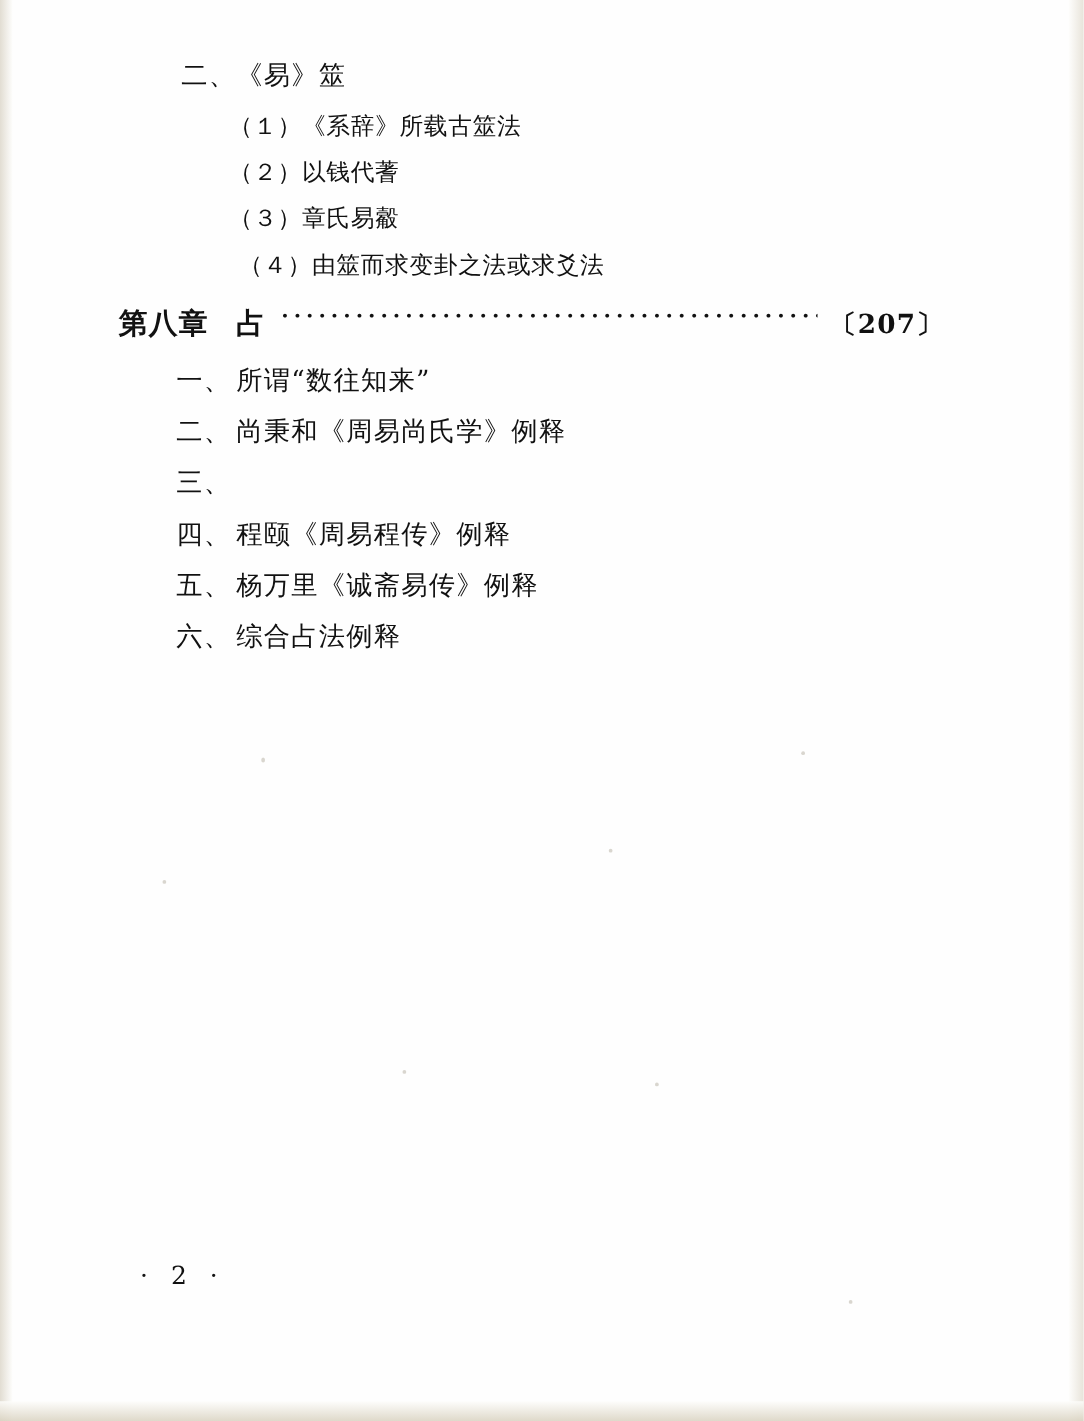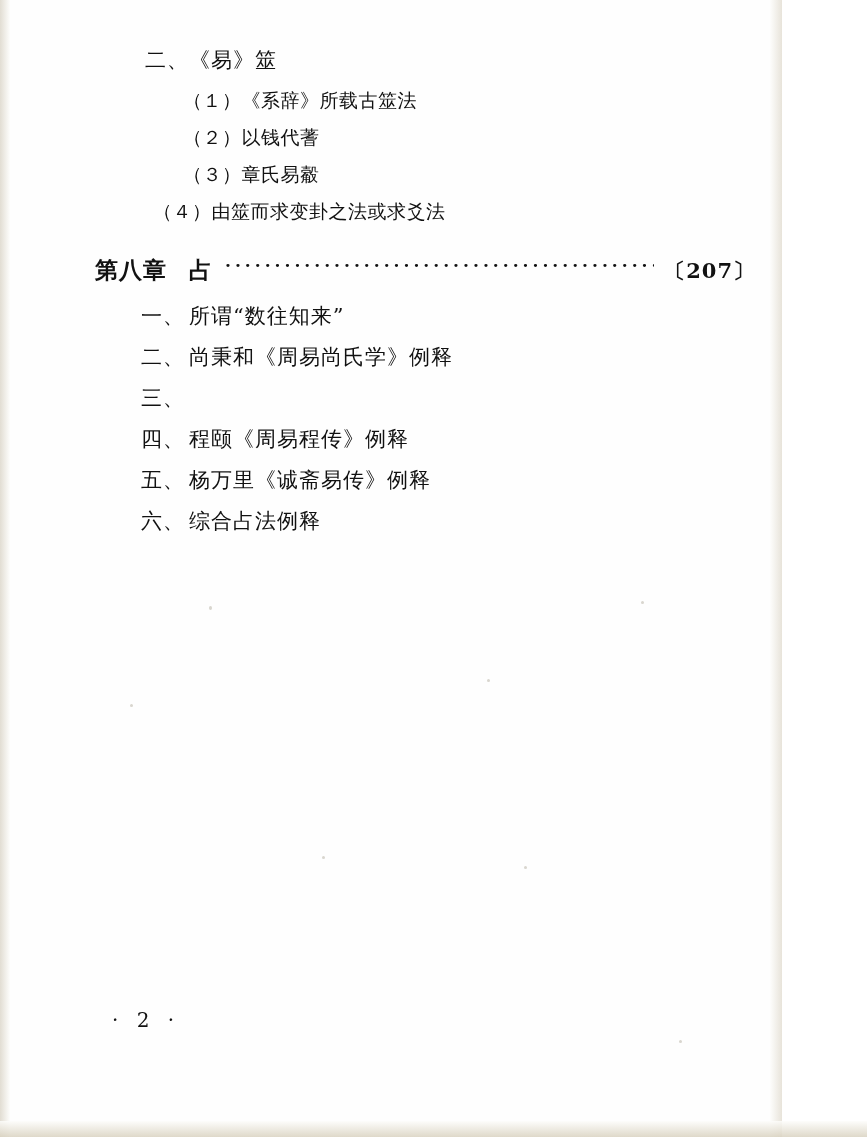--- a/index.html
+++ b/index.html
@@ -12,21 +12,21 @@
     background: #ffffff;
     font-family: "DejaVu Serif", "Liberation Serif", serif;
     color: #111111;
     position: relative;
     overflow: hidden;
   }
   .page {
     position: absolute;
     left: 0;
     top: 0;
-    width: 782px;
+    width: 867px;
     height: 1137px;
     background: #fefefe;
   }
   
   .edge-left {
     position: absolute;
     left: 0; top: 0; width: 10px; height: 1137px;
     background: linear-gradient(to right, #d8d2c4, #fdfdfb);
     opacity: .75;
   }
@@ -63,33 +63,32 @@
     letter-spacing: 1px;
   }
   .lvl2 {
     font-size: 19px;
     margin-left: 88px;
     margin-bottom: 11px;
     letter-spacing: 0.5px;
     align-items: center;
   }
   .lvl2.tight {
-    margin-left: 58px;
+    margin-left: 96px;
   }
   .chapter {
     font-size: 23px;
     font-weight: bold;
     margin-left: 0px;
     margin-top: 18px;
     margin-bottom: 16px;
     letter-spacing: 1px;
   }
   .chapter .chap-label {
     display: inline-block;
-    margin-top: 12px;
   }
   .chapter .chap-title {
     display: inline-block;
     margin-left: 22px;
   }
   .sub {
     font-size: 21px;
     margin-left: 46px;
     margin-bottom: 13px;
     letter-spacing: 1px;

